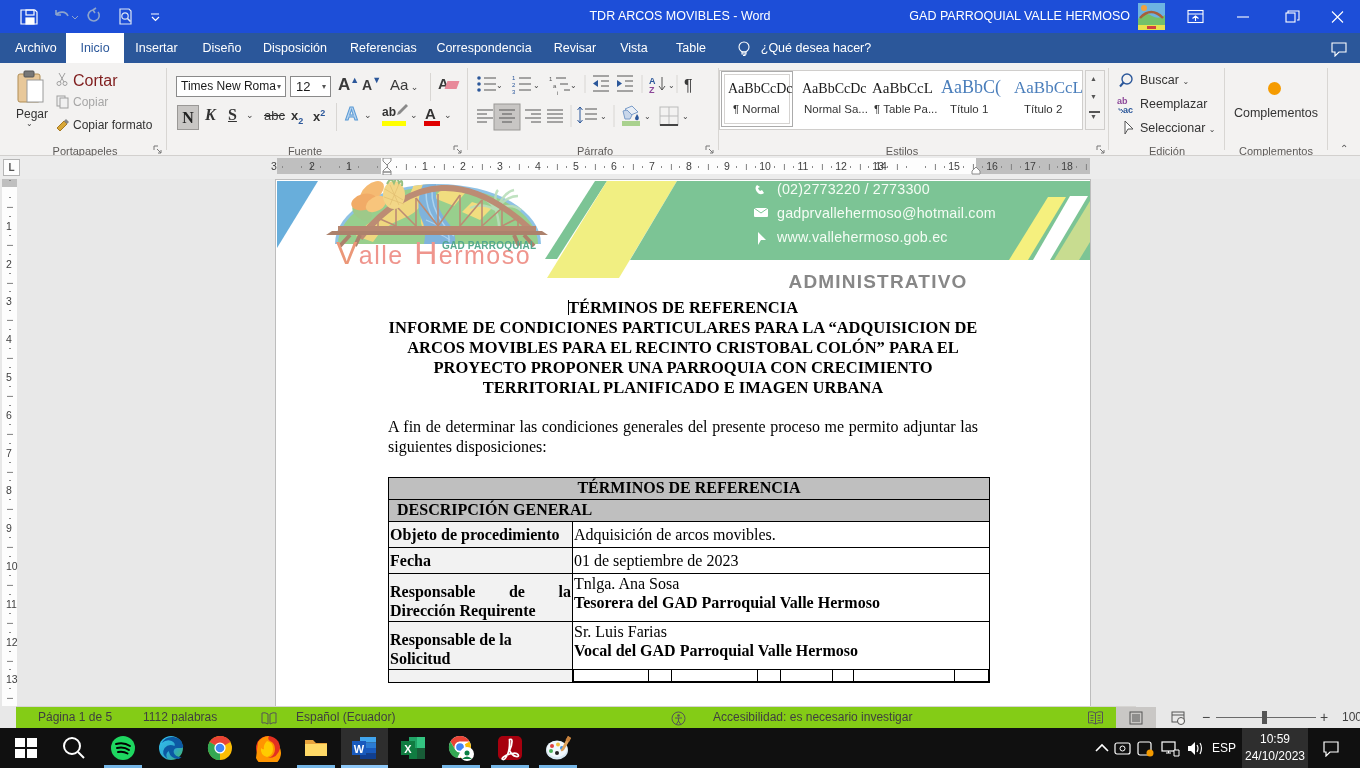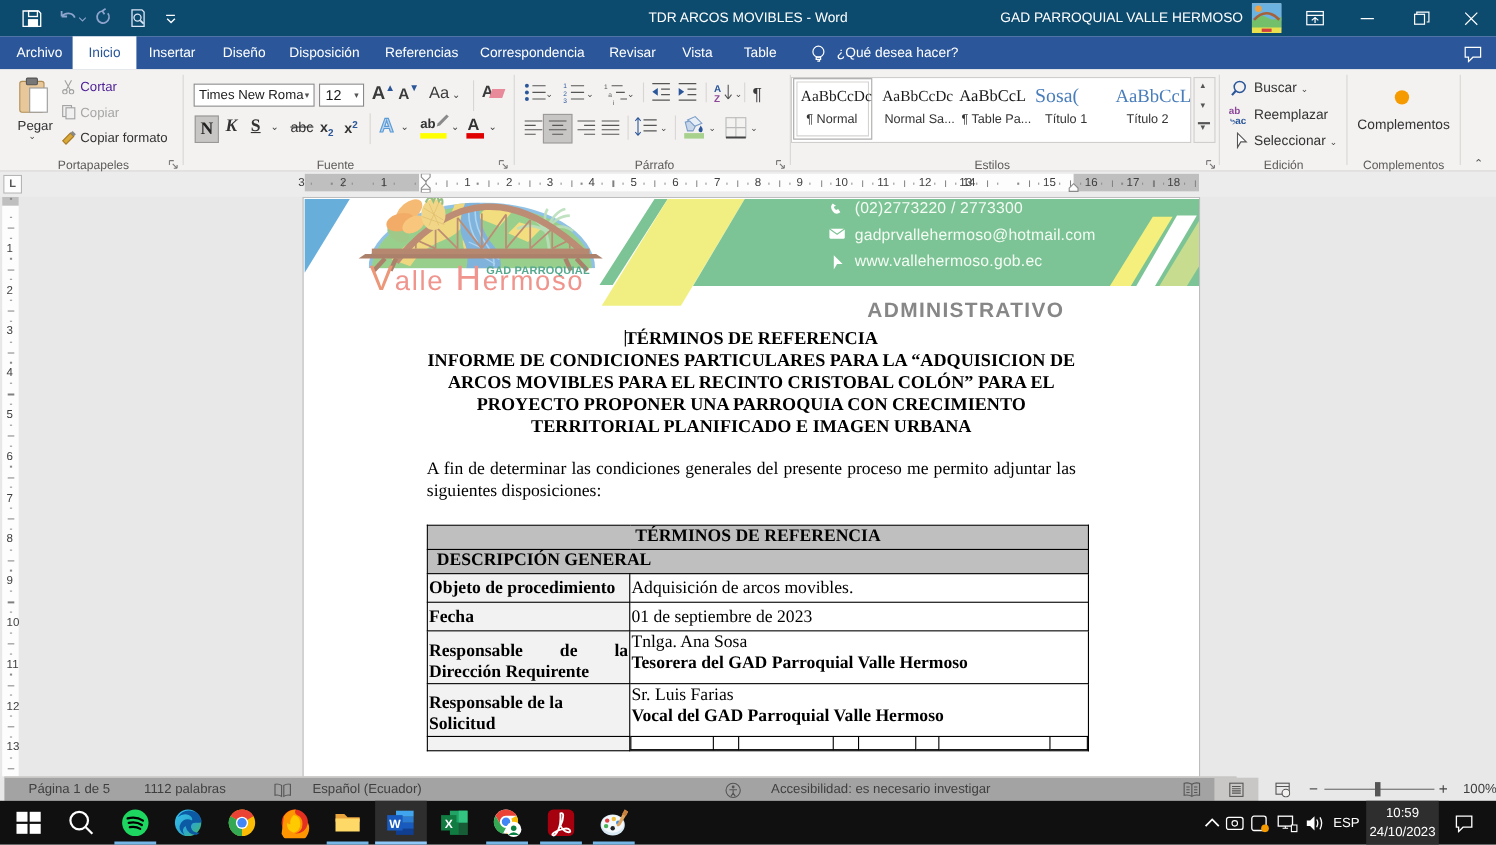--- a/index.html
+++ b/index.html
@@ -2,21 +2,21 @@
 <html><head>
 <meta charset="utf-8">
 <style>
 * { margin:0; padding:0; box-sizing:border-box; }
 html,body { width:1360px; height:768px; overflow:hidden; }
 body { font-family:"Liberation Sans", sans-serif; }
 #screen { position:relative; width:1360px; height:768px; background:#e8e8e8; }
 .abs { position:absolute; }
 
 
-#titlebar { position:absolute; left:0; top:0; width:1360px; height:33px; background:#0c4a6e; color:#fff; }
+#titlebar { position:absolute; left:0; top:0; width:1360px; height:33px; background:#1d4ed8; color:#fff; }
 #tabrow { position:absolute; left:0; top:33px; width:1360px; height:30px; background:#2b579a; }
 .tab { position:absolute; top:0; height:30px; line-height:30px; color:#fff; font-size:12.5px; text-align:center; }
 #tab-inicio { background:#fff; color:#2b579a; }
 
 
 #ribbon { position:absolute; left:0; top:63px; width:1360px; height:93px; background:#f3f2f1; border-bottom:1px solid #d2d0ce; }
 .gsep { position:absolute; top:5px; width:1px; height:82px; background:#d8d6d3; }
 .glabel { position:absolute; top:82px; font-size:11px; color:#5d5a58; text-align:center; }
 .launcher { position:absolute; top:82px; width:10px; height:10px; }
 .rbtn-sel { background:#c8c6c4; border:1px solid #9a9896; }
@@ -39,21 +39,21 @@
 #doctitle { position:absolute; left:0px; top:118px; width:814px; text-align:center; font-family:"Liberation Serif",serif; font-weight:bold; font-size:16.5px; line-height:20px; color:#000; }
 #para { position:absolute; left:112px; top:237px; width:590px; font-family:"Liberation Serif",serif; font-size:16px; line-height:20px; color:#000; }
 
 
 #dtable { position:absolute; left:112px; top:297px; width:602px; border-collapse:collapse; font-family:"Liberation Serif",serif; font-size:16px; color:#000; }
 #dtable td { border:1px solid #000; padding:0 1px 0 1px; vertical-align:top; line-height:19px; }
 .thead { background:#bfbfbf; font-weight:bold; }
 .lcol { background:#f2f2f2; font-weight:bold; }
 
 
-#status { position:absolute; left:4px; top:706px; width:1120px; height:22px; background:#a3a3a3; border-top:1px solid #d6d4d2; font-size:12px; color:#3f3f3f; }
+#status { position:absolute; left:16px; top:706px; width:1120px; height:22px; background:#84cc16; border-top:1px solid #d6d4d2; font-size:12px; color:#3f3f3f; }
 #status .it { position:absolute; top:3px; }
 
 
 #taskbar { position:absolute; left:0; top:728px; width:1360px; height:40px; background:#101010; }
 .tbi { position:absolute; top:6px; width:28px; height:28px; }
 .runline { position:absolute; top:37px; height:3px; background:#75b6e7; }
 </style>
 </head>
 <body>
 <div id="screen">
@@ -141,21 +141,21 @@
   </svg>
   <div class="abs" style="left:10px;top:44px;width:44px;text-align:center;font-size:12px;color:#333">Pegar</div>
   <div class="abs" style="left:26px;top:56px;font-size:8px;color:#444">⌄</div>
   <svg class="abs" style="left:56px;top:9px" width="14" height="14" viewBox="0 0 14 14">
     <g stroke="#a0a0a0" fill="none">
           <path d="M3 1 l5 9 M9 1 l-5 9"></path>
           <circle cx="3" cy="11.5" r="2"></circle>
           <circle cx="9" cy="11.5" r="2"></circle>
         </g>
   </svg>
-  <div class="abs" style="left:73px;top:9px;font-size:12px;color:#4c1d95">Cortar</div>
+  <div class="abs" style="left:73px;top:9px;font-size:16px;color:#7f1d1d">Cortar</div>
   <svg class="abs" style="left:56px;top:32px" width="14" height="14" viewBox="0 0 14 14">
     <g stroke="#a0a0a0" fill="#f0f0f0">
           <rect x="1" y="1" width="8" height="10"></rect>
           <rect x="4" y="3" width="8" height="10"></rect>
         </g>
   </svg>
   <div class="abs" style="left:73px;top:32px;font-size:12px;color:#a6a6a6">Copiar</div>
   <svg class="abs" style="left:55px;top:55px" width="16" height="16" viewBox="0 0 16 16">
     <path d="M2 10 l7 -7 l3 3 l-7 7 z" fill="#d8a838" stroke="#a87820"></path>
     <path d="M9 3 l2 -2 l3 3 l-2 2 z" fill="#888"></path>
@@ -293,21 +293,21 @@
   <div class="gsep" style="left:718px"></div>
 
   <div class="abs" style="left:719px;top:7px;width:364px;height:60px;background:#fff;border:1px solid #d0cecc"></div>
   <div class="abs" style="left:721px;top:8px;width:72px;height:56px;border:1px solid #ababab;box-shadow:inset 0 0 0 2px #fff,inset 0 0 0 3px #d5d3d1;background:#fff"></div>
   <div class="abs serif" style="left:728px;top:18px;font-size:14px;color:#1a1a1a">AaBbCcDc</div>
   <div class="abs" style="left:733px;top:40px;font-size:11.5px;color:#333">¶ Normal</div>
   <div class="abs serif" style="left:802px;top:18px;font-size:14px;color:#1a1a1a">AaBbCcDc</div>
   <div class="abs" style="left:804px;top:40px;font-size:11.5px;color:#333">Normal Sa...</div>
   <div class="abs serif" style="left:872px;top:17px;font-size:15px;color:#1a1a1a">AaBbCcL</div>
   <div class="abs" style="left:874px;top:40px;font-size:11.5px;color:#333">¶ Table Pa...</div>
-  <div class="abs serif" style="left:941px;top:14px;font-size:18px;color:#4a7ebb">Sosa(</div>
+  <div class="abs serif" style="left:941px;top:14px;font-size:18px;color:#4a7ebb">AaBbC(</div>
   <div class="abs" style="left:950px;top:40px;font-size:11.5px;color:#333">Título 1</div>
   <div class="abs serif" style="left:1014px;top:15px;font-size:17px;color:#4a7ebb">AaBbCcL</div>
   <div class="abs" style="left:1024px;top:40px;font-size:11.5px;color:#333">Título 2</div>
   <div class="abs" style="left:1085px;top:7px;width:20px;height:60px;background:#f3f2f1;border:1px solid #d0cecc"></div>
   <div class="abs" style="left:1090px;top:12px;font-size:7px;color:#555">▲</div>
   <div class="abs" style="left:1090px;top:30px;font-size:7px;color:#555">▼</div>
   <div class="abs" style="left:1090px;top:50px;font-size:7px;color:#555">▼</div>
   <div class="abs" style="left:1089px;top:48px;width:11px;height:1.5px;background:#555"></div>
   <div class="glabel" style="left:847px;width:110px">Estilos</div>
   <svg class="launcher" style="left:1096px" width="10" height="10" viewBox="0 0 10 10">

